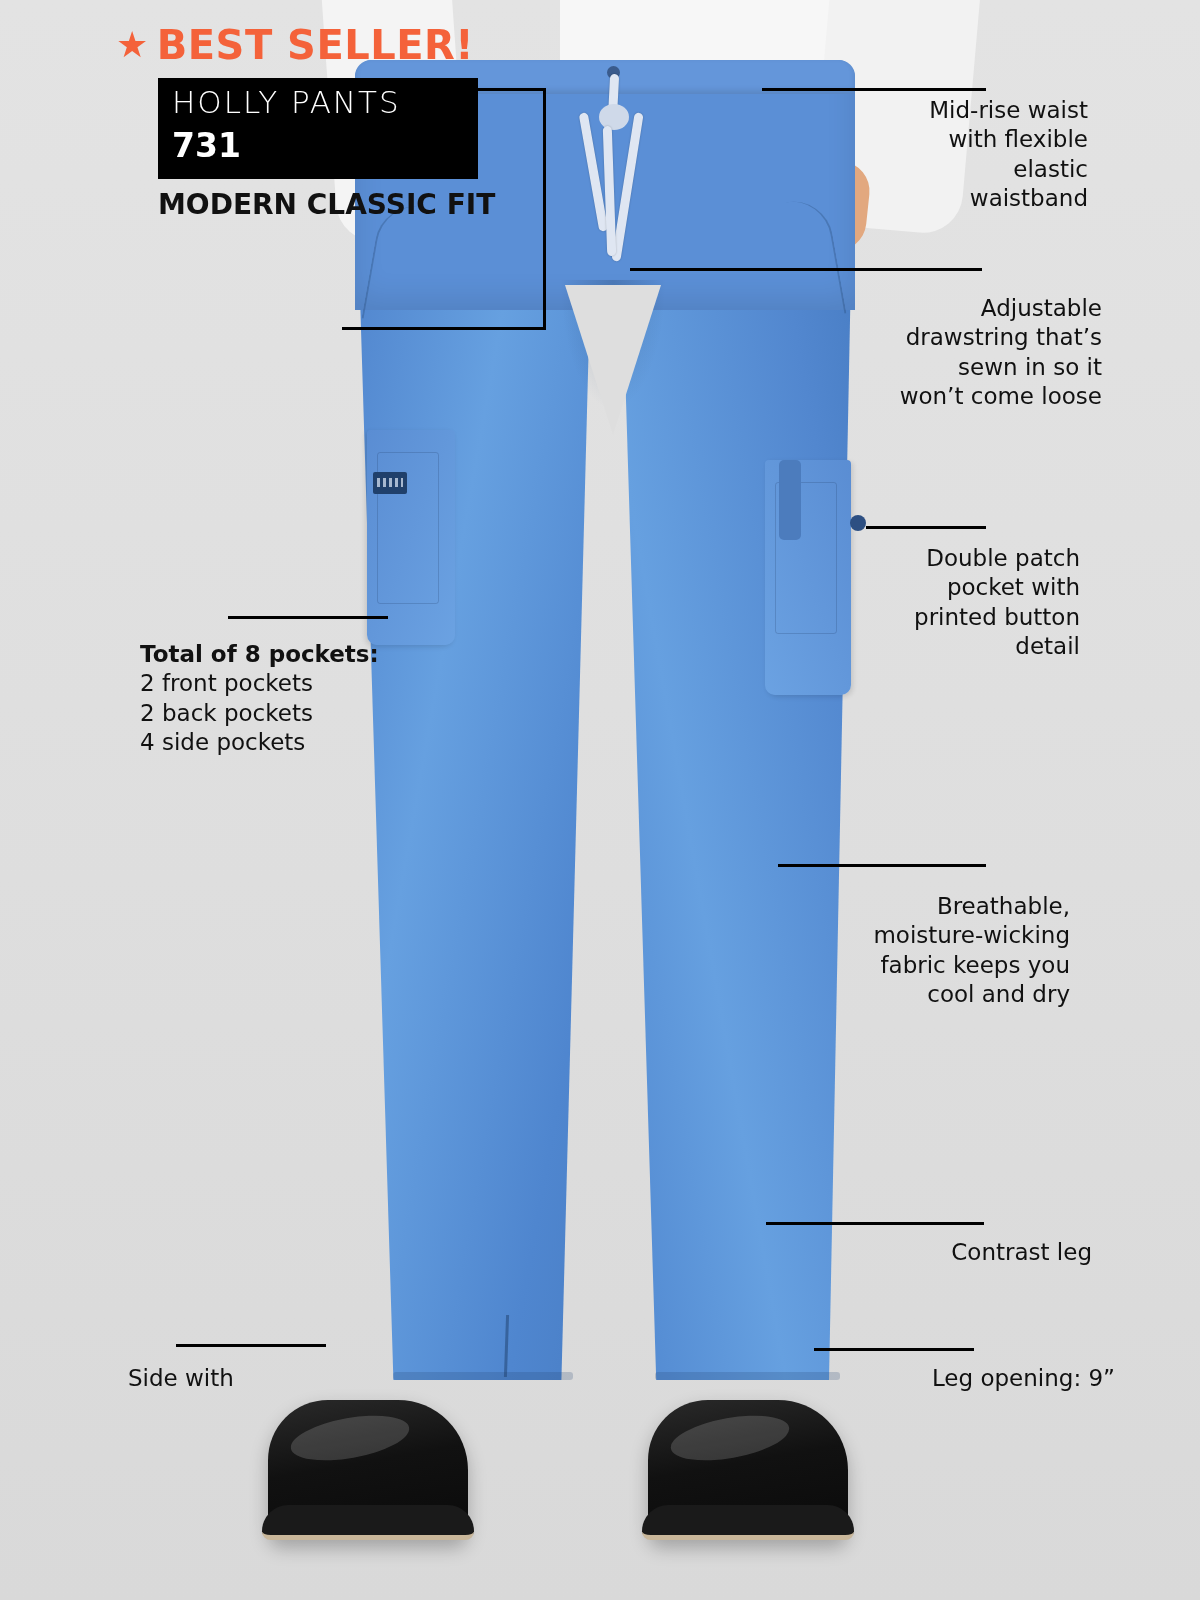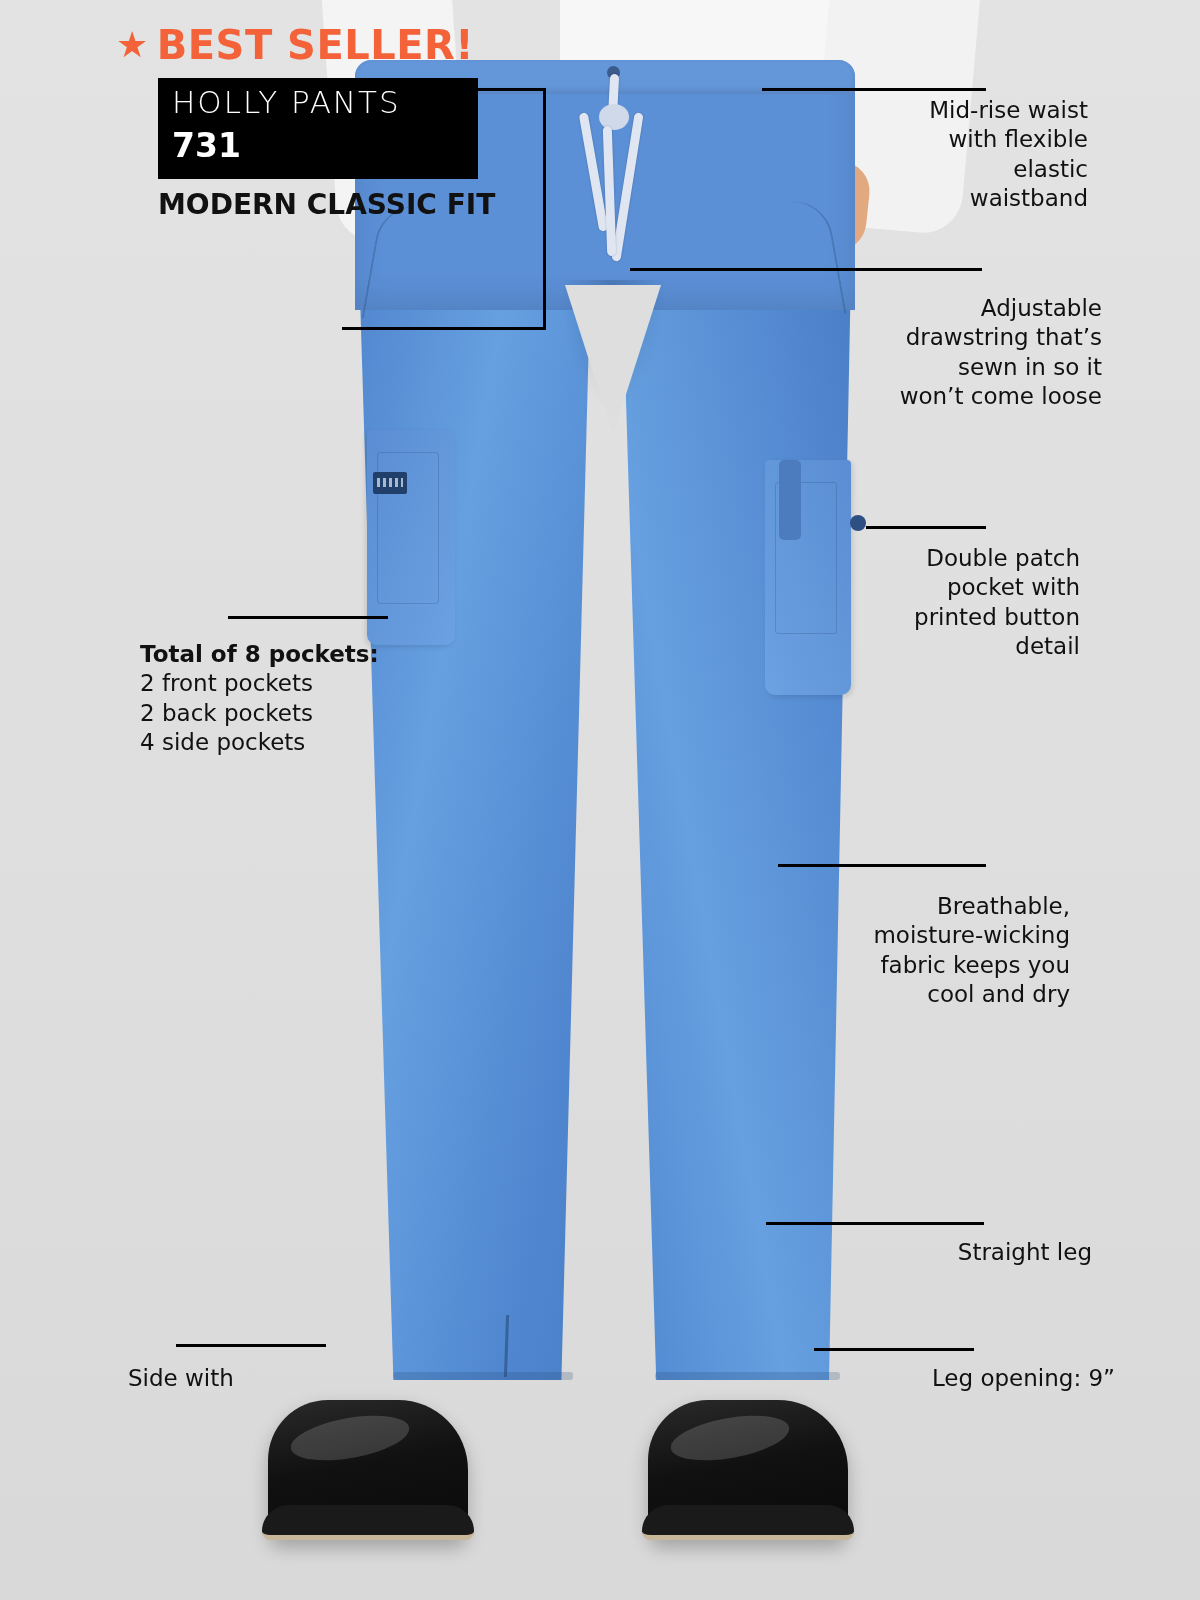--- a/index.html
+++ b/index.html
@@ -470,19 +470,19 @@
   <div class="line hline" style="left:176px; top:1344px; width:150px;"></div>
 
   <div class="callout right" style="left:916px; top:96px; width:172px;">Mid-rise waist with flexible elastic waistband</div>
 
   <div class="callout right" style="left:892px; top:288px; width:210px;margin-top:6px;">Adjustable drawstring that’s sewn in so it won’t come loose</div>
 
   <div class="callout right" style="left:858px; top:892px; width:212px;">Breathable, moisture-wicking fabric keeps you cool and dry</div>
 
   <div class="callout right" style="left:884px; top:544px; width:196px;">Double patch pocket with printed button detail</div>
 
-  <div class="callout right" style="left:916px; top:1238px; width:176px;">Straight leg</div>
+  <div class="callout right" style="left:916px; top:1238px; width:176px;">Contrast leg</div>
 
   <div class="callout right" style="left:866px; top:1364px; width:216px;margin-left:33px;">Leg opening: 9”</div>
 
   <div class="callout" style="left:128px; top:1364px; width:200px;">Side with</div>
 
 </div>
 
 </body></html>

